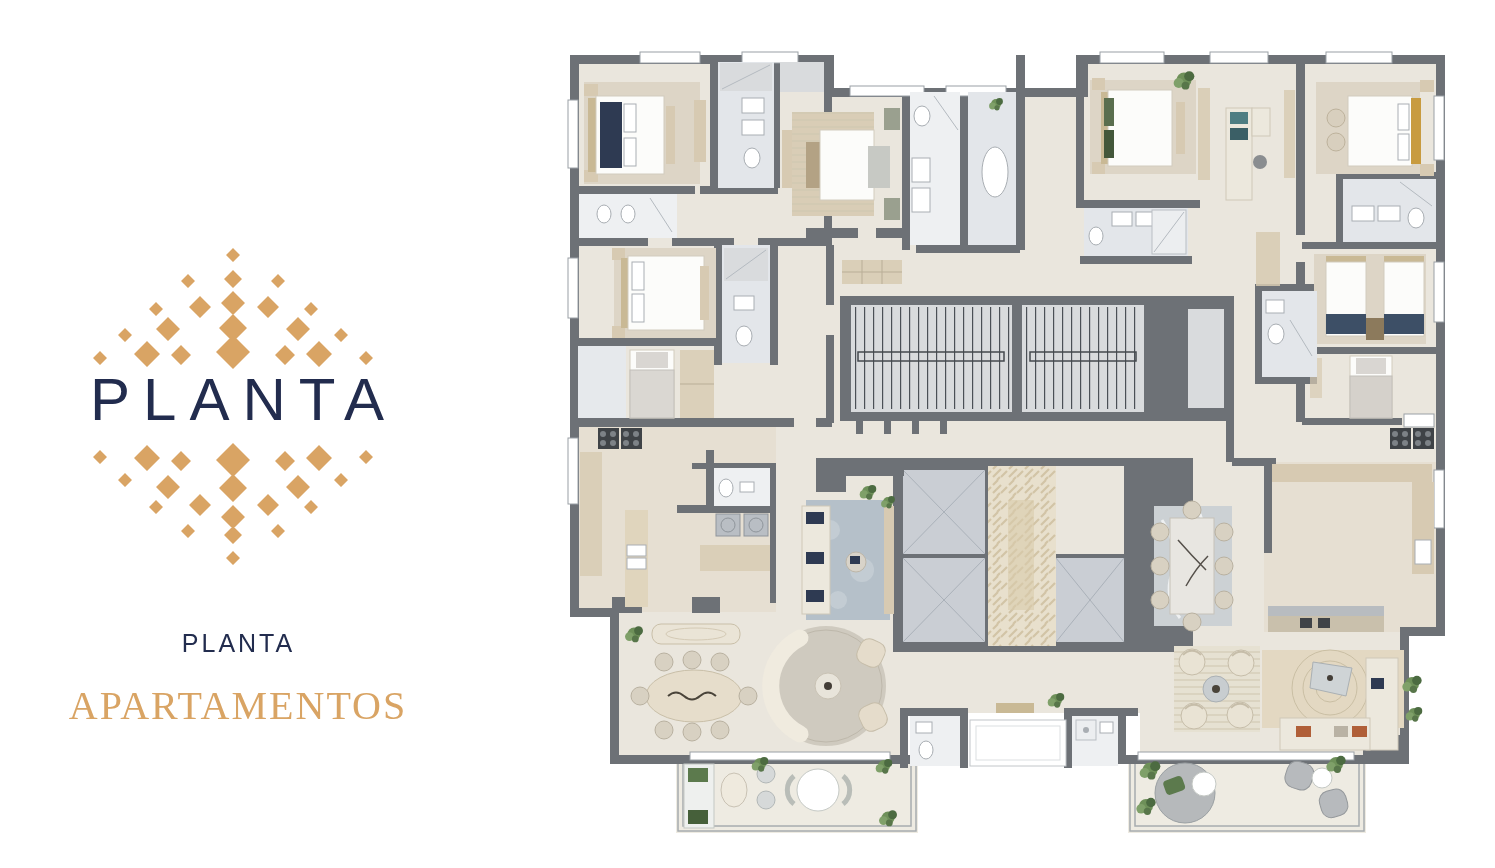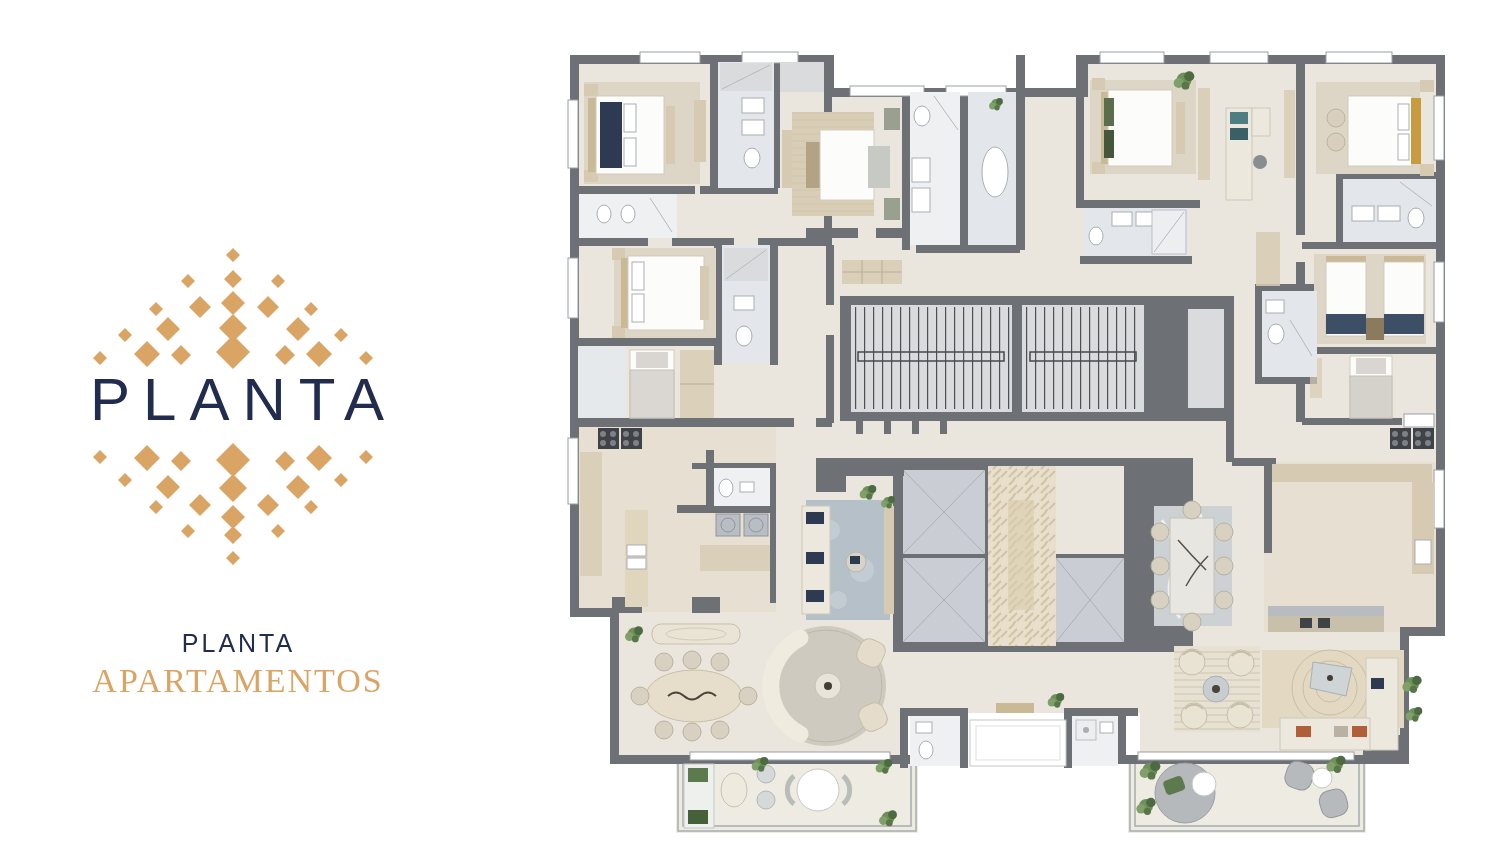--- a/index.html
+++ b/index.html
@@ -10,21 +10,21 @@
     --plan-rug-blue:#b5c0c9; --plan-plant:#6e9059; --plan-bed-navy:#2e3a52;
     --plan-bed-gold:#c89b3f; --plan-terracotta:#b05f38; --background:#ffffff;
   }
   html,body{margin:0;padding:0;background:var(--background);}
   .canvas{position:relative;width:1495px;height:868px;background:var(--background);overflow:hidden;
           font-family:"Liberation Sans",sans-serif;}
   .plan-svg{position:absolute;inset:0;}
   .brand-text{position:absolute;left:40px;width:394px;text-align:center;color:var(--brand-navy);}
   .brand-name{top:370px;font-size:60px;font-weight:300;letter-spacing:13px;text-indent:13px;line-height:1;margin:0;}
   .brand-sub1{top:629px;font-size:25px;letter-spacing:3px;text-indent:3px;}
-  .brand-sub2{top:662px;font-size:34px;letter-spacing:2px;text-indent:2px;color:var(--brand-gold);
+  .brand-sub2{top:682px;font-size:40px;letter-spacing:2px;text-indent:2px;color:var(--brand-gold);
               font-family:"Liberation Serif",serif;}
   
   .wall{fill:var(--plan-wall)} .floor{fill:var(--plan-floor)} .floor2{fill:var(--plan-floor-warm)}
   .bath{fill:var(--plan-bath)} .marble{fill:var(--plan-marble)} .gray{fill:var(--plan-stair)}
   .cab{fill:var(--plan-elevator)} .wood{fill:var(--plan-wood)} .wood2{fill:#c9b995}
   .rug{fill:#ddd5c6} .rugB{fill:var(--plan-rug-blue)} .rugG{fill:#ccd1d4} .cream{fill:#ece8dd;stroke:#cfc8b8;stroke-width:1}
   .navy{fill:var(--plan-bed-navy)} .gold{fill:var(--plan-bed-gold)} .terra{fill:var(--plan-terracotta)}
   .bed{fill:#fcfcfa;stroke:#d2ccbe;stroke-width:1} .fix{fill:#ffffff;stroke:#a9aeb3;stroke-width:1}
   .win{fill:#ffffff;stroke:#9aa0a5;stroke-width:1} .dk{fill:#3f4347}
   .rail{fill:none;stroke:#a7acaf;stroke-width:1.5}

